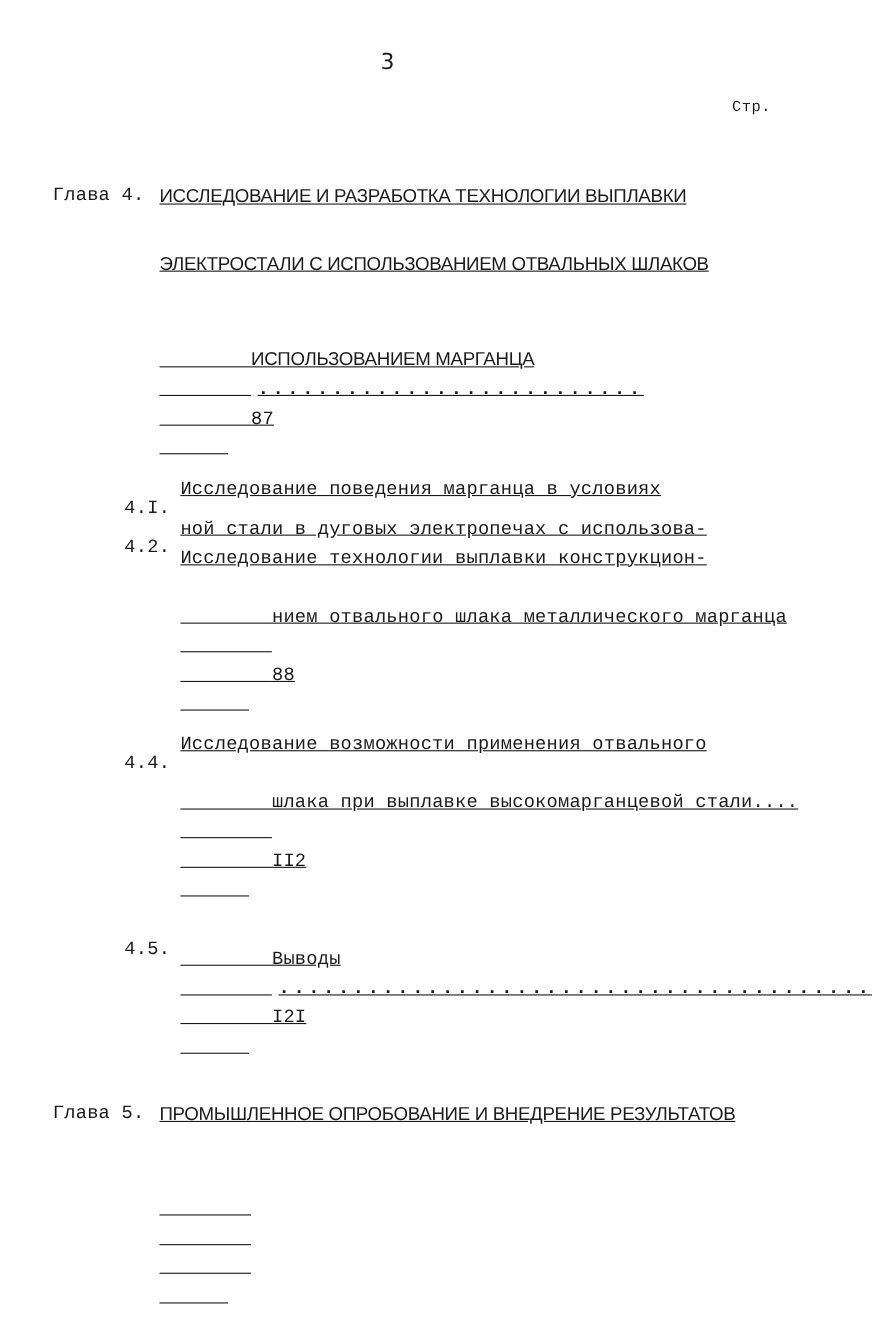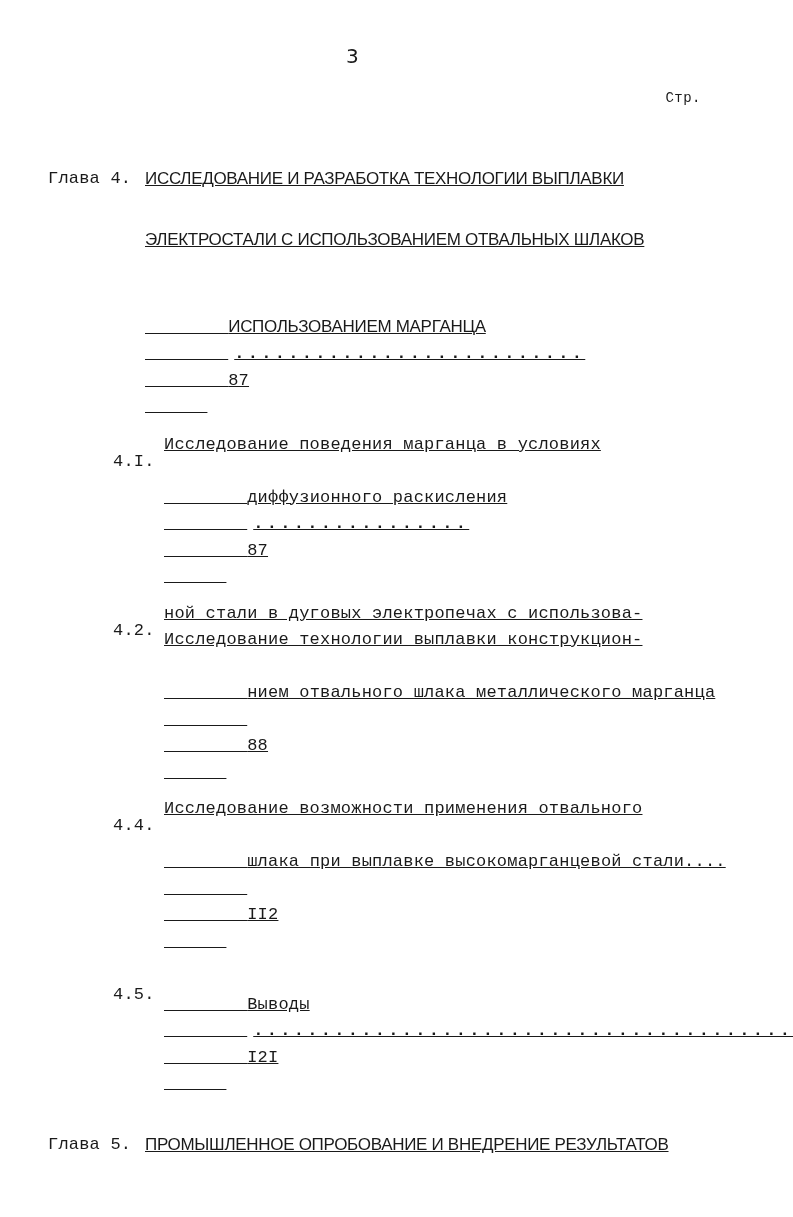--- a/index.html
+++ b/index.html
@@ -118,25 +118,20 @@
       <span class="line last-line">
         <span class="text upper">ИСПОЛЬЗОВАНИЕМ МАРГАНЦА</span>
         <span class="dots">..........................</span>
         <span class="pg">87</span>
       </span>
     </div>
 
     <div class="entry section">
       <span class="prefix">4.I.</span>
       <span class="line">Исследование поведения марганца в условиях</span>
-      <span class="line last-line">
-        <span class="text">диффузионного раскисления</span>
-        <span class="dots">................</span>
-        <span class="pg">87</span>
-      </span>
     </div>
 
     <div class="entry section">
       <span class="prefix">4.2.</span>
       <span class="line">ной стали в дуговых электропечах с использова-</span>
       <span class="line">Исследование технологии выплавки конструкцион-</span>
       <span class="line last-line">
         <span class="text">нием отвального шлака металлического марганца</span>
         <span class="dots none"></span>
         <span class="pg">88</span>

